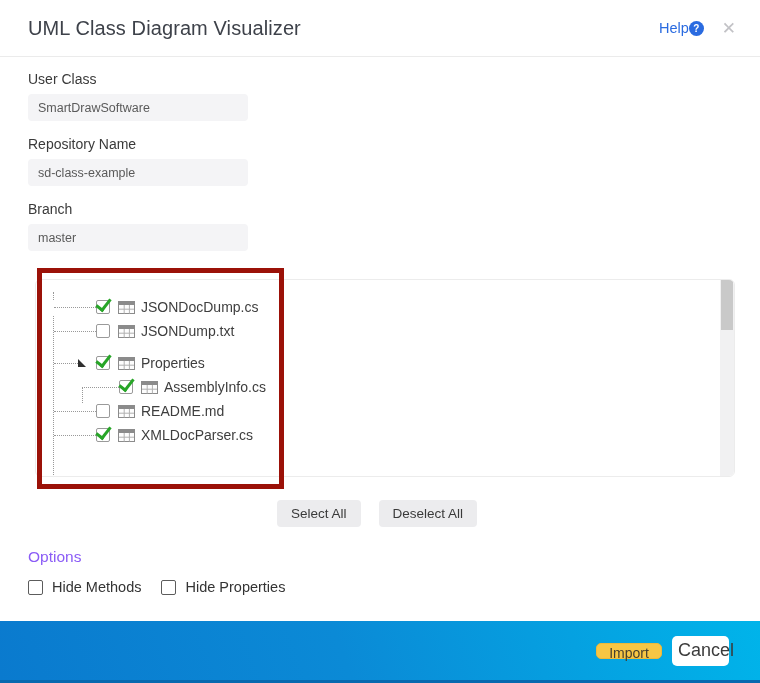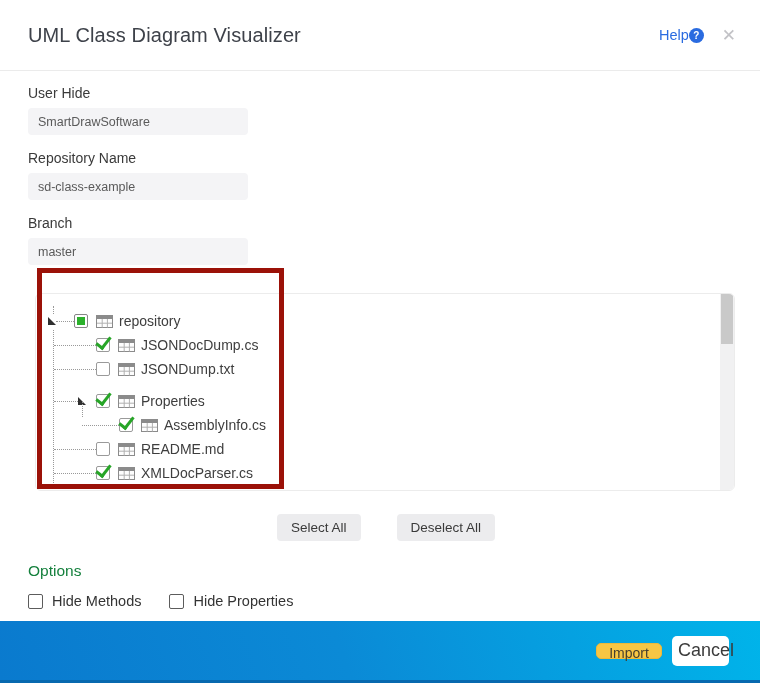--- a/index.html
+++ b/index.html
@@ -3,21 +3,21 @@
 <meta charset="utf-8">
 <style>
   html,body { margin:0; padding:0; }
   body {
     width:760px; height:683px; position:relative; overflow:hidden;
     background:#fff; font-family:"Liberation Sans", sans-serif;
     -webkit-font-smoothing:antialiased;
   }
   
   .hdr {
-    height:71px; border-bottom:1px solid #ebebeb;
+    height:57px; border-bottom:1px solid #ebebeb;
     display:flex; align-items:center; padding:0 24px 0 28px; box-sizing:border-box;
   }
   .hdr-title { flex:1; font-size:20px; font-weight:500; color:#3e424a; letter-spacing:.1px; }
   .help { display:flex; align-items:center; color:#2a6be0; font-size:14.5px; cursor:pointer; }
   .help-badge {
     width:15px; height:15px; border-radius:50%; background:#2a6be0; color:#fff;
     font-size:10px; font-weight:bold; display:flex; align-items:center; justify-content:center;
   }
   .close-x { margin-left:18px; color:#c2c2c6; font-size:17px; line-height:1; cursor:pointer; }
   
@@ -55,28 +55,28 @@
   #vlineA  { left:17px; top:36px; height:159px; }
   #vlineB  { left:46px; top:107px; height:16px; }
   .scrollbar { position:absolute; top:0; bottom:0; right:0; width:14px; background:#f1f1f2; }
   .scroll-thumb { position:absolute; top:0; left:1px; right:1px; height:50px; background:#c9c9c9; cursor:pointer; }
   
   .annotation-rect {
     position:absolute; left:37px; top:268px; width:247px; height:221px; box-sizing:border-box;
     border:5px solid #9b1108; z-index:20; pointer-events:none;
   }
   
-  .tree-actions { display:flex; gap:36px; margin:23px 0 0 277px; }
+  .tree-actions { display:flex; gap:18px; margin:23px 0 0 277px; }
   .gray-btn {
     background:#ececee; border:none; border-radius:4px; height:27px; padding:0 14px;
     font-size:13.5px; color:#3a3a3a; font-family:"Liberation Sans", sans-serif; cursor:pointer;
   }
   
-  .options-heading { margin:21px 0 0 28px; font-size:15.5px; font-weight:400; color:#15803d; }
-  .options-row { display:flex; gap:28px; align-items:center; margin:13px 0 0 28px; }
+  .options-heading { margin:21px 0 0 28px; font-size:15.5px; font-weight:400; color:#8b5cf6; }
+  .options-row { display:flex; gap:20px; align-items:center; margin:13px 0 0 28px; }
   .opt { display:flex; align-items:center; gap:9px; font-size:14.5px; color:#343434; cursor:pointer; }
   .opt-cb { width:15px; height:15px; box-sizing:border-box; border:1.5px solid #5c5c5c; border-radius:2px; background:#fff; }
   
   .footer {
     position:absolute; left:0; right:0; bottom:0; height:62px; box-sizing:border-box;
     background:linear-gradient(70deg, #0a7ace 0%, #0b8ad6 45%, #00b4ea 100%);
     border-bottom:3px solid #0769af;
     display:flex; align-items:center; justify-content:flex-end; gap:10px; padding-right:31px;
   }
   .import-btn {
@@ -93,49 +93,34 @@
 
 <div class="hdr">
   <div class="hdr-title">UML Class Diagram Visualizer</div>
   <div class="help">
     <span>Help</span>
     <span class="help-badge">?</span>
   </div>
   <span class="close-x">✕</span>
 </div>
 
-<div class="field-label first">User Hide</div>
+<div class="field-label first">User Class</div>
 <input class="field-input" type="text" value="SmartDrawSoftware" style="">
 
 <div class="field-label">Repository Name</div>
 <input class="field-input" type="text" value="sd-class-example" style="">
 
 <div class="field-label">Branch</div>
 <input class="field-input" type="text" value="master" style="">
 
 <div class="tree-panel">
   <div class="tree" id="tree-rows">
     <div class="vline" id="vlineA0"></div>
     <div class="vline" id="vlineA"></div>
     <div class="vline" id="vlineB"></div>
-  <div class="tree-row" style="margin-left: 12px;">
-        <span class="expander"></span>
-        <span class="stub" style="width: 18px;"></span>
-        <span class="cb all-selected"></span>
-        <span style="display: flex;">
-          <svg class="ticon" width="17" height="13" viewBox="0 0 17 13">
-            <rect x="0.5" y="0.5" width="16" height="12" fill="#fdfdfd" stroke="#8b8b8b"></rect>
-            <rect x="1" y="1" width="15" height="3" fill="#8b8b8b"></rect>
-            <line x1="6.2" y1="4" x2="6.2" y2="12.5" stroke="#b0b0b0"></line>
-            <line x1="11.4" y1="4" x2="11.4" y2="12.5" stroke="#b0b0b0"></line>
-            <line x1="1" y1="8.2" x2="16" y2="8.2" stroke="#b0b0b0"></line>
-          </svg>
-        </span>
-        <span class="">repository</span>
-      </div>
       <div class="tree-row" style="margin-left: 18px;">
         <span class="stub" style="width: 42px;"></span>
         <span class="cb checked"></span>
         <span style="display: flex;">
           <svg class="ticon" width="17" height="13" viewBox="0 0 17 13">
             <rect x="0.5" y="0.5" width="16" height="12" fill="#fdfdfd" stroke="#8b8b8b"></rect>
             <rect x="1" y="1" width="15" height="3" fill="#8b8b8b"></rect>
             <line x1="6.2" y1="4" x2="6.2" y2="12.5" stroke="#b0b0b0"></line>
             <line x1="11.4" y1="4" x2="11.4" y2="12.5" stroke="#b0b0b0"></line>
             <line x1="1" y1="8.2" x2="16" y2="8.2" stroke="#b0b0b0"></line>

